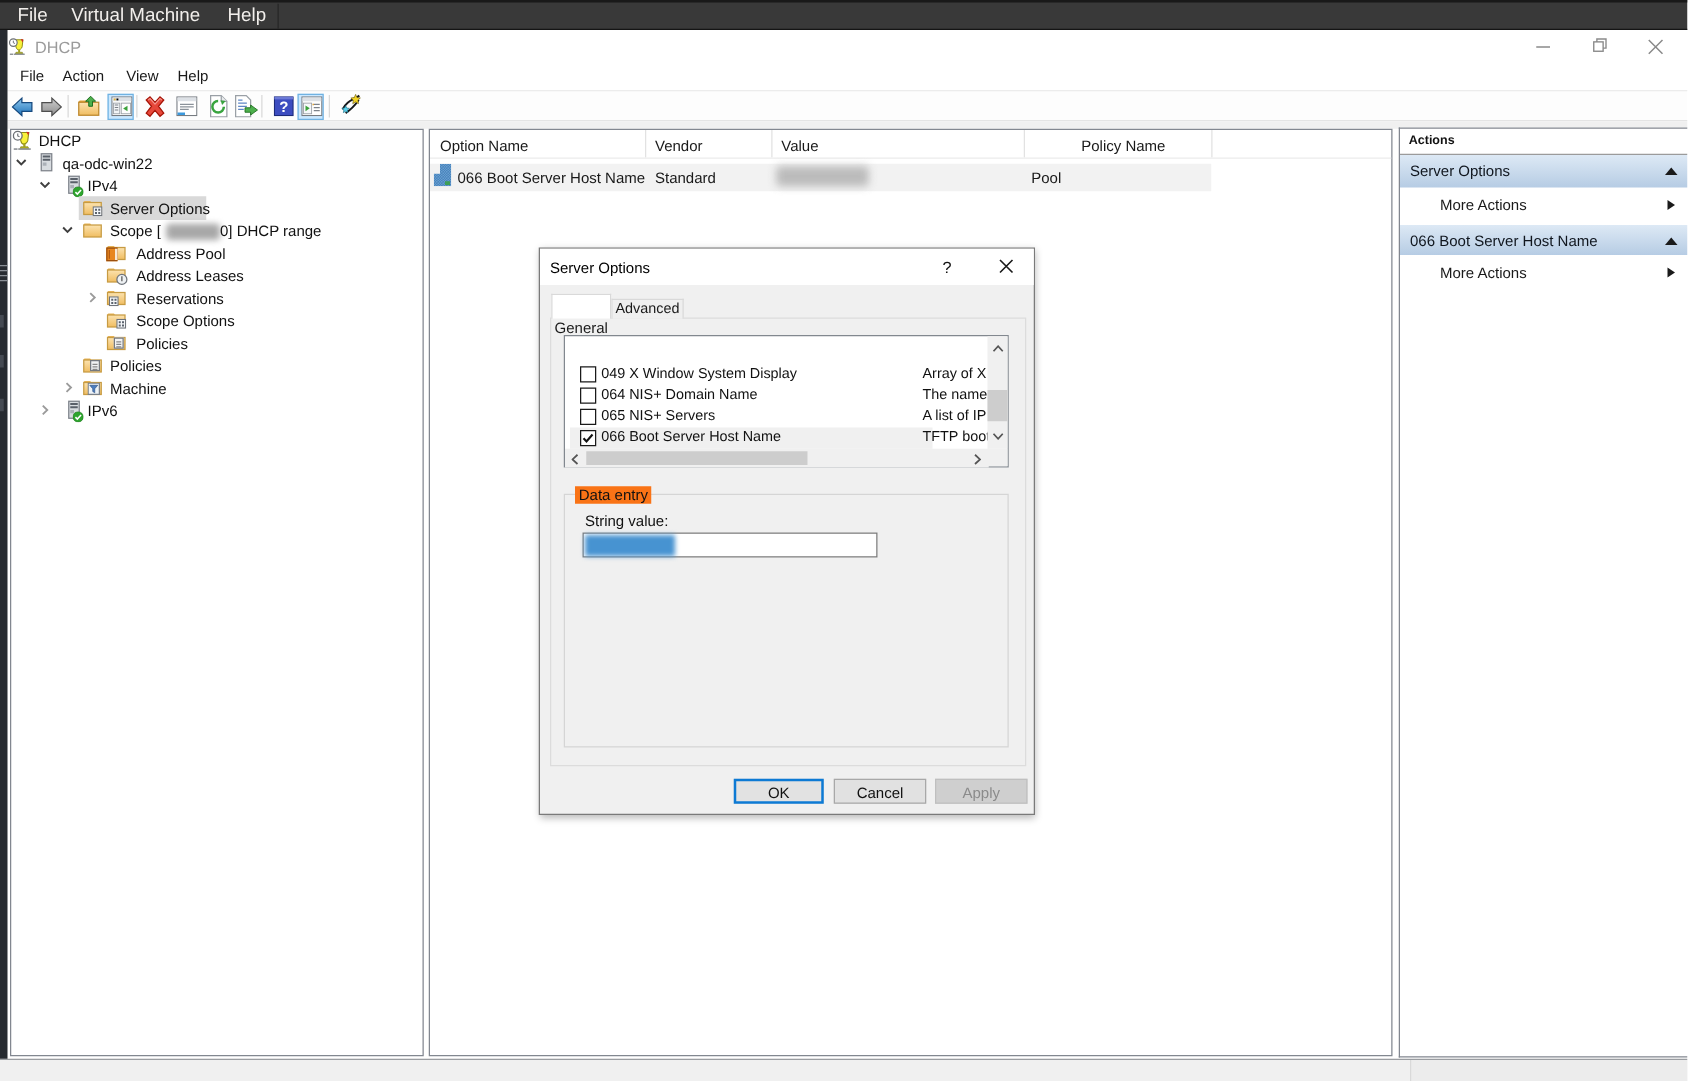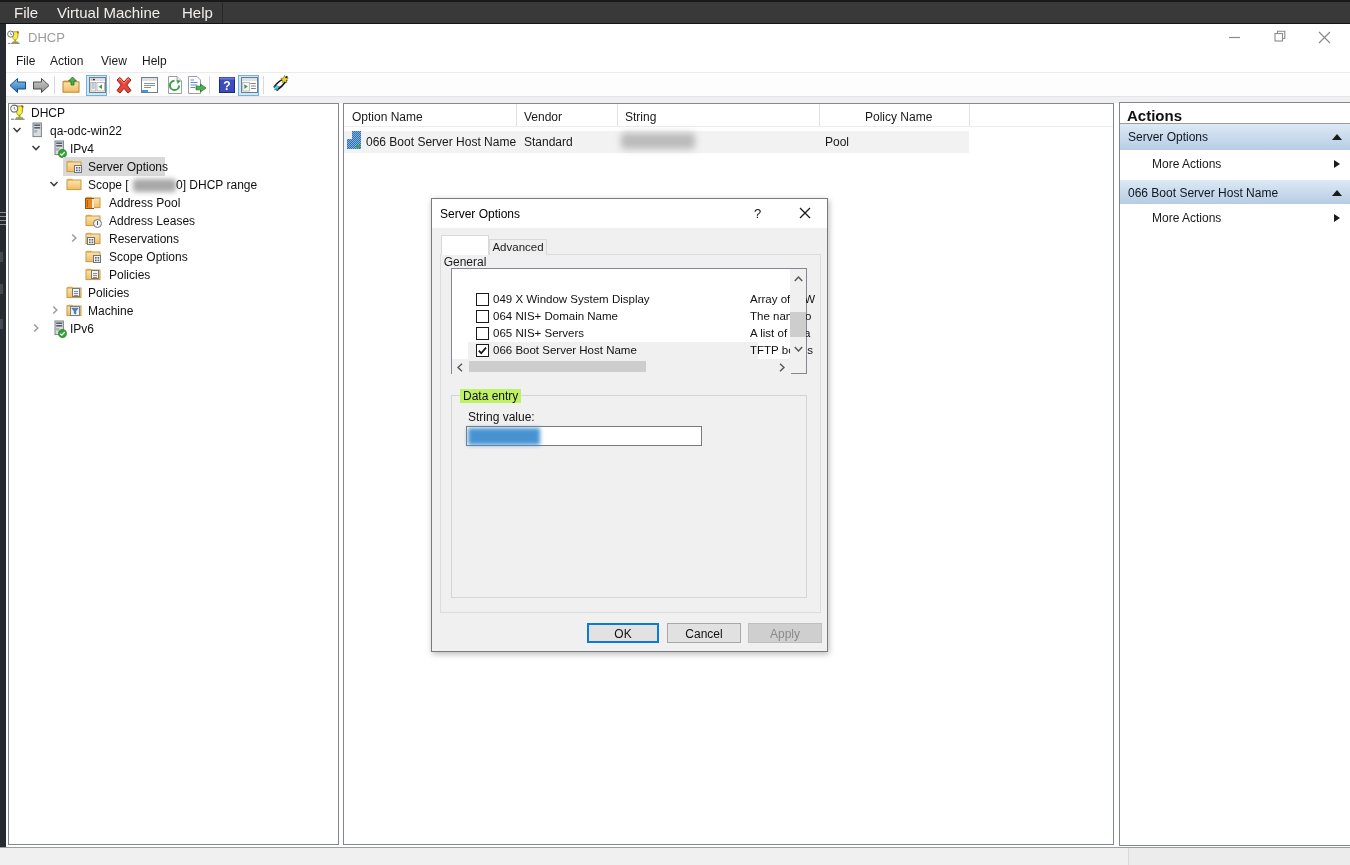--- a/index.html
+++ b/index.html
@@ -43,21 +43,21 @@
 .scroll8:before { content:""; position:absolute; left:1px; top:2px; width:4px; height:1px; background:#888; box-shadow:0 2px 0 #888, 0 4px 0 #888; }
 
 
 .th { position:absolute; top:110px; font-size:12px; color:#191919; }
 .tcol { position:absolute; top:104px; height:22px; width:1px; background:#e2e2e2; }
 #mrow { position:absolute; left:344px; top:131px; width:625px; height:22px; background:#f2f2f2; }
 .td { position:absolute; top:135px; font-size:12px; color:#191919; }
 #valblur { position:absolute; left:621px; top:133px; width:74px; height:16px; background:#b5b5b5; filter:blur(3.5px); border-radius:3px; opacity:.9; }
 
 
-#act-title { position:absolute; left:1127px; top:107px; font-size:15px; font-weight:bold; color:#111; }
+#act-title { position:absolute; left:1127px; top:107px; font-size:10px; font-weight:bold; color:#111; }
 #act-sep { position:absolute; left:1120px; top:123px; width:230px; height:1px; background:#9b9b9b; }
 .acthdr { position:absolute; left:1120px; width:230px; height:26px;
   background:linear-gradient(#dde9f5,#b6cce4); font-size:12px; color:#10161e; }
 .acthdr span { position:absolute; left:8px; top:6px; }
 .actrow { position:absolute; left:1120px; width:230px; height:26px; font-size:12px; color:#1a1a1a; }
 .actrow span { position:absolute; left:32px; top:7px;text-align:right; }
 .tri-up { position:absolute; width:0; height:0; border-left:5px solid transparent; border-right:5px solid transparent; border-bottom:6px solid #1a1a1a; }
 .tri-r { position:absolute; width:0; height:0; border-top:4.5px solid transparent; border-bottom:4.5px solid transparent; border-left:6px solid #1a1a1a; }
 
 
@@ -67,30 +67,30 @@
 #dlg-title .t { position:absolute; left:8px; top:8px; font-size:12px; color:#000; }
 #dlg-q { position:absolute; left:322px; top:7px; font-size:13px; color:#111; }
 .tab { position:absolute; font-size:12px; color:#1a1a1a; text-align:center; }
 #tab1 { left:9px; top:36px; width:48px; height:20px; background:#fff; border:1px solid #d9d9d9; border-bottom:none; z-index:3; padding-top:19px; }
 #tab2 { left:57px; top:40px; width:58px; height:16px; background:#efefef; border:1px solid #d9d9d9; border-bottom:none; z-index:2; padding-top:1px; font-size:11.5px; }
 #tabpage { position:absolute; left:8px; top:55px; width:381px; height:359px; background:#f0f0f0; border:1px solid #dcdcdc; }
 
 #listbox { position:absolute; left:19px; top:69px; width:356px; height:106px; background:#fff; border:1px solid #82888f; }
 #lb-head { position:absolute; left:0; top:0; width:338px; height:18px; background:#fff; border-bottom:1px solid #e5e5e5; }
 .lb-col { position:absolute; top:0; width:1px; height:18px; background:#e5e5e5; }
-.lbrow { position:absolute; left:16px; width:290px; height:17px; font-size:11.5px; color:#111; }
+.lbrow { position:absolute; left:4px; width:290px; height:17px; font-size:11.5px; color:#111; }
 .lbrow .nm { position:absolute; left:25px; top:2px; white-space:nowrap; }
 .lbrow .ds { position:absolute; left:282px; top:2px; white-space:nowrap; }
 .cb { position:absolute; left:8px; top:2px; width:13px; height:13px; background:#fff; border:1px solid #1a1a1a; }
 #vsb { position:absolute; left:338px; top:0; width:16px; height:90px; background:#f0f0f0; }
 #corner { position:absolute; left:338px; top:90px; width:16px; height:14px; background:#f0f0f0; }
 #hsb { position:absolute; left:0px; top:90px; width:339px; height:15px; background:#f0f0f0; }
 
 #groupbox { position:absolute; left:19px; top:196px; width:356px; height:203px; border:1px solid #d5d5d5; }
-#gb-label { position:absolute; left:8px; top:-7px; background:#bef264; padding:0 3px; font-size:12px; color:#111; }
+#gb-label { position:absolute; left:8px; top:-7px; background:#f97316; padding:0 3px; font-size:12px; color:#111; }
 #sv-label { position:absolute; left:16px; top:14px; font-size:12px; color:#111; }
 #sv-input { position:absolute; left:14px; top:30px; width:236px; height:20px; background:#fff; border:1px solid #7a7a7a; }
 #sv-blur { position:absolute; left:1px; top:1px; width:72px; height:17px; background:#4793d1; filter:blur(2px); }
 
 .btn { position:absolute; top:424px; height:20px; font-size:12px; text-align:center; padding-top:3px; }
 #btn-ok { left:155px; width:72px; background:#e2e2e2; border:2px solid #0d7ad4; color:#111; padding-top:2px; }
 #btn-cancel { left:235px; width:74px; background:#e1e1e1; border:1px solid #a8a8a8; color:#111; }
 #btn-apply { left:316px; width:74px; background:#cfcfcf; border:1px solid #bfbfbf; color:#8b8b8b; }
 svg { display:block; }
 </style>
@@ -376,21 +376,21 @@
       </svg>
     <svg class="abs" style="left:58px;top:329px" width="9" height="9">
         <use href="#s-check"></use>
       </svg>
     <span class="trow lbl-abs" style="left:70px;top:322px">IPv6</span>
   </div>
 
   <div id="table">
     <span class="th" style="left:352px">Option Name</span>
     <span class="th" style="left:524px">Vendor</span>
-    <span class="th" style="left:625px">String</span>
+    <span class="th" style="left:625px">Value</span>
     <span class="th" style="left:865px">Policy Name</span>
     <div class="tcol" style="left:516px"></div>
     <div class="tcol" style="left:617px"></div>
     <div class="tcol" style="left:819px"></div>
     <div class="tcol" style="left:969px"></div>
     <div class="abs" style="left:344px;top:126px;width:769px;height:1px;background:#ececec"></div>
     <div id="mrow"></div>
     <svg class="abs" style="left:347px;top:131px" width="14" height="18" viewBox="0 0 14 18">
       <rect x="5" y="0" width="9" height="9" fill="url(#chk)"></rect>
       <rect x="0" y="8" width="14" height="10" fill="url(#chk)"></rect>

